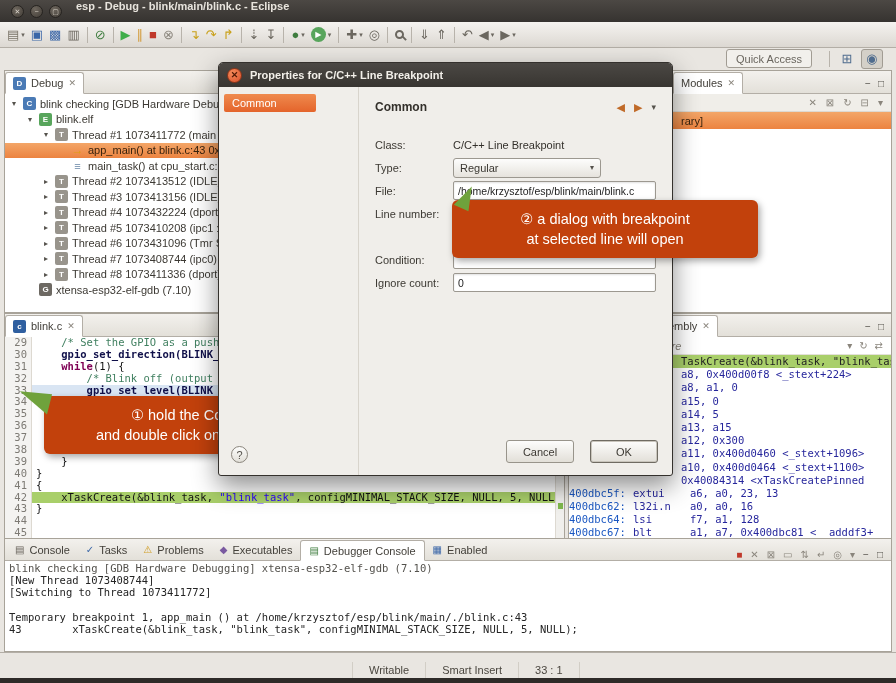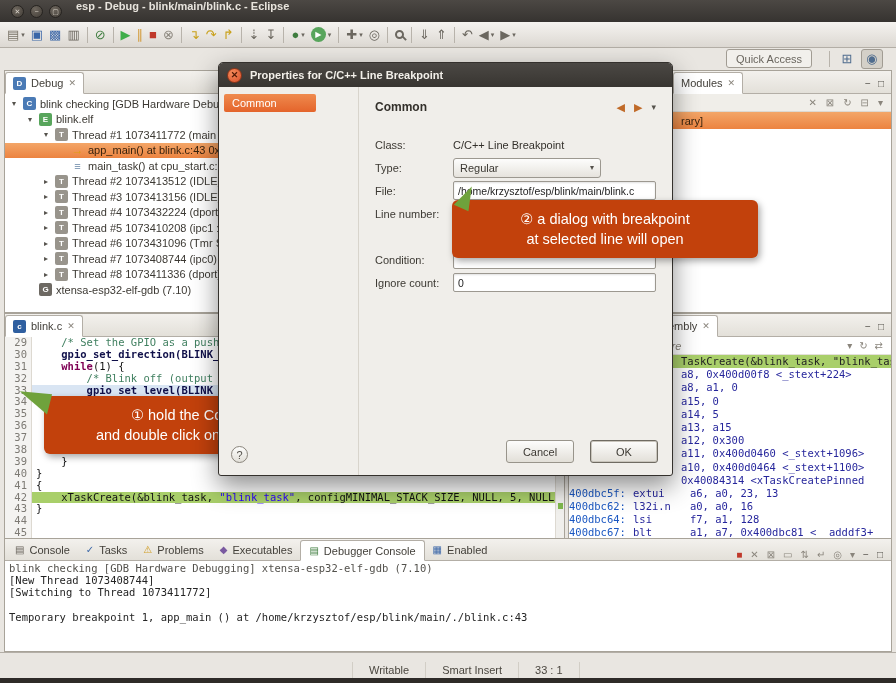--- a/index.html
+++ b/index.html
@@ -517,20 +517,21 @@
         <span data-interactable="true" style="color: rgb(85, 82, 76);">□</span>
       </div>
   </div>
   <div class="con-body" data-interactable="true">
     <div class="con-proc" data-interactable="false">blink checking [GDB Hardware Debugging] xtensa-esp32-elf-gdb (7.10)</div>
     <div data-interactable="false">
         <div class="con-line" data-interactable="false">[New Thread 1073408744]</div>
         <div class="con-line" data-interactable="false">[Switching to Thread 1073411772]</div>
         <div class="con-line" data-interactable="false"></div>
         <div class="con-line" data-interactable="false">Temporary breakpoint 1, app_main () at /home/krzysztof/esp/blink/main/./blink.c:43</div>
+        <div class="con-line" data-interactable="false">43        xTaskCreate(&amp;blink_task, "blink_task", configMINIMAL_STACK_SIZE, NULL, 5, NULL);</div>
       </div>
   </div>
 </div>
 
 <div class="statusbar" data-interactable="false">
   <span class="sb-item sb-first" data-interactable="false">Writable</span>
   <span class="sb-item" data-interactable="false">Smart Insert</span>
   <span class="sb-item" data-interactable="false">33 : 1</span>
 </div>
 <div class="bottom-strip" data-interactable="false"></div>

